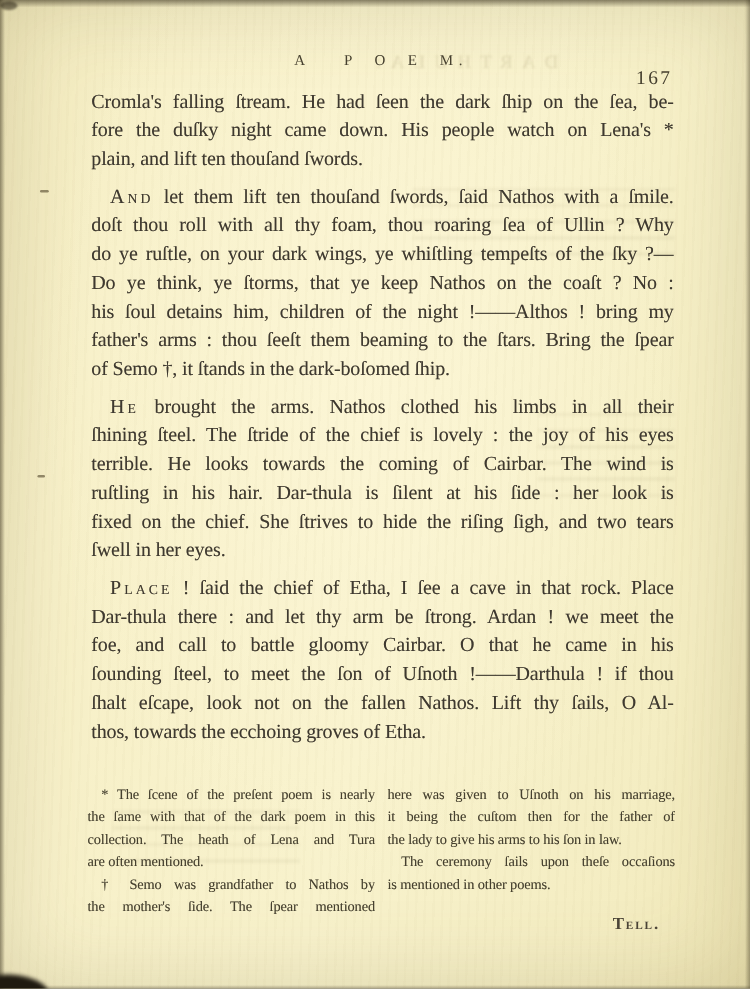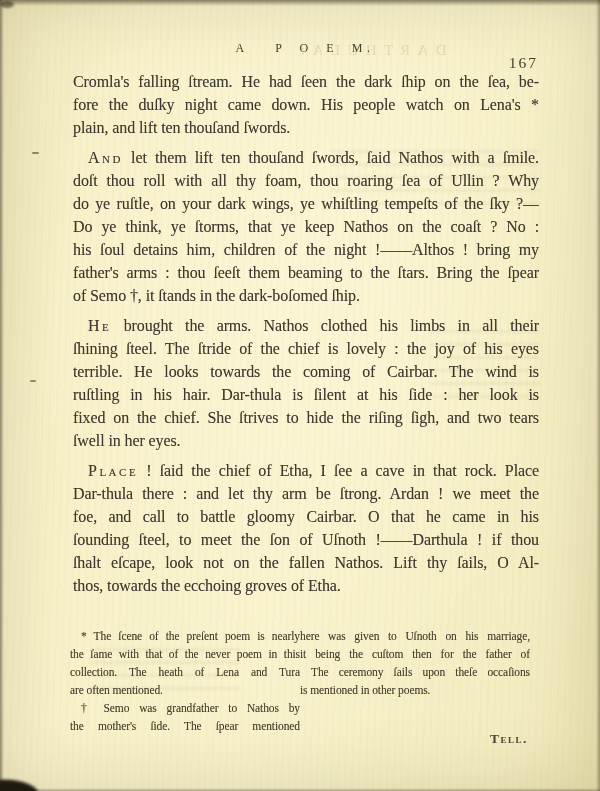--- a/index.html
+++ b/index.html
@@ -54,21 +54,21 @@
   .main{position:absolute;top:70px;left:73px;width:466px;
     font-size:16px;line-height:23px;letter-spacing:-0.1px;
     text-shadow:0 0 .4px rgba(62,52,36,.4);}
   .para{margin-bottom:7px;}
   .line{height:23px;overflow:hidden;text-align:justify;text-align-last:justify;}
   .line.end{text-align-last:left;}
   .line.indent{text-indent:15px;}
   .lead{font-variant:small-caps;letter-spacing:2.5px;}
 
   
-  .footnotes{position:absolute;top:627px;left:70px;width:470px;display:flex;gap:0;
+  .footnotes{position:absolute;top:627px;left:70px;width:470px;display:flex;gap:10px;
     font-size:11.5px;line-height:18px;letter-spacing:-0.1px;color:#45402f;
     text-shadow:0 0 .3px rgba(62,52,36,.35);}
   .fncol{width:230px;}
   .fn-line{height:18px;overflow:hidden;text-align:justify;text-align-last:justify;}
   .fn-line.end{text-align-last:left;}
   .fn-line.indent{text-indent:11px;}
 
   .catchword{position:absolute;top:731px;right:72px;font-size:13.5px;
     font-variant:small-caps;letter-spacing:1.5px;color:#4a4336;font-weight:bold;}
 </style>
@@ -116,29 +116,30 @@
         <div class="line">foe, and call to battle gloomy Cairbar.   O that he came in his</div>
         <div class="line">ſounding ſteel, to meet the ſon of Uſnoth !——Darthula !  if thou</div>
         <div class="line">ſhalt eſcape, look not on the fallen Nathos.   Lift thy ſails, O Al-</div>
         <div class="line end">thos, towards the ecchoing groves of Etha.</div>
       </div>
     </div>
 
   <div class="footnotes">
     <div class="fncol">
         <div class="fn-line indent">* The ſcene of the preſent poem is nearly</div>
-        <div class="fn-line">the ſame with that of the never poem in this</div>
+        <div class="fn-line">the ſame with that of the dark poem in this</div>
         <div class="fn-line">collection.   The heath of Lena and Tura</div>
         <div class="fn-line end">are often mentioned.</div>
         <div class="fn-line indent">† Semo was grandfather to Nathos by</div>
         <div class="fn-line">the mother's ſide.   The ſpear mentioned</div>
       </div>
     <div class="fncol">
         <div class="fn-line">here was given to Uſnoth on his marriage,</div>
         <div class="fn-line">it being the cuſtom then for the father of</div>
+        <div class="fn-line end">the lady to give his arms to his ſon in law.</div>
         <div class="fn-line indent">The ceremony ſails upon theſe occaſions</div>
         <div class="fn-line end">is mentioned in other poems.</div>
       </div>
   </div>
 
   <div class="catchword">Tell.</div>
 
   <div class="edge-top"></div>
   <div class="edge-top-notch"></div>
   <div class="edge-left"></div>

